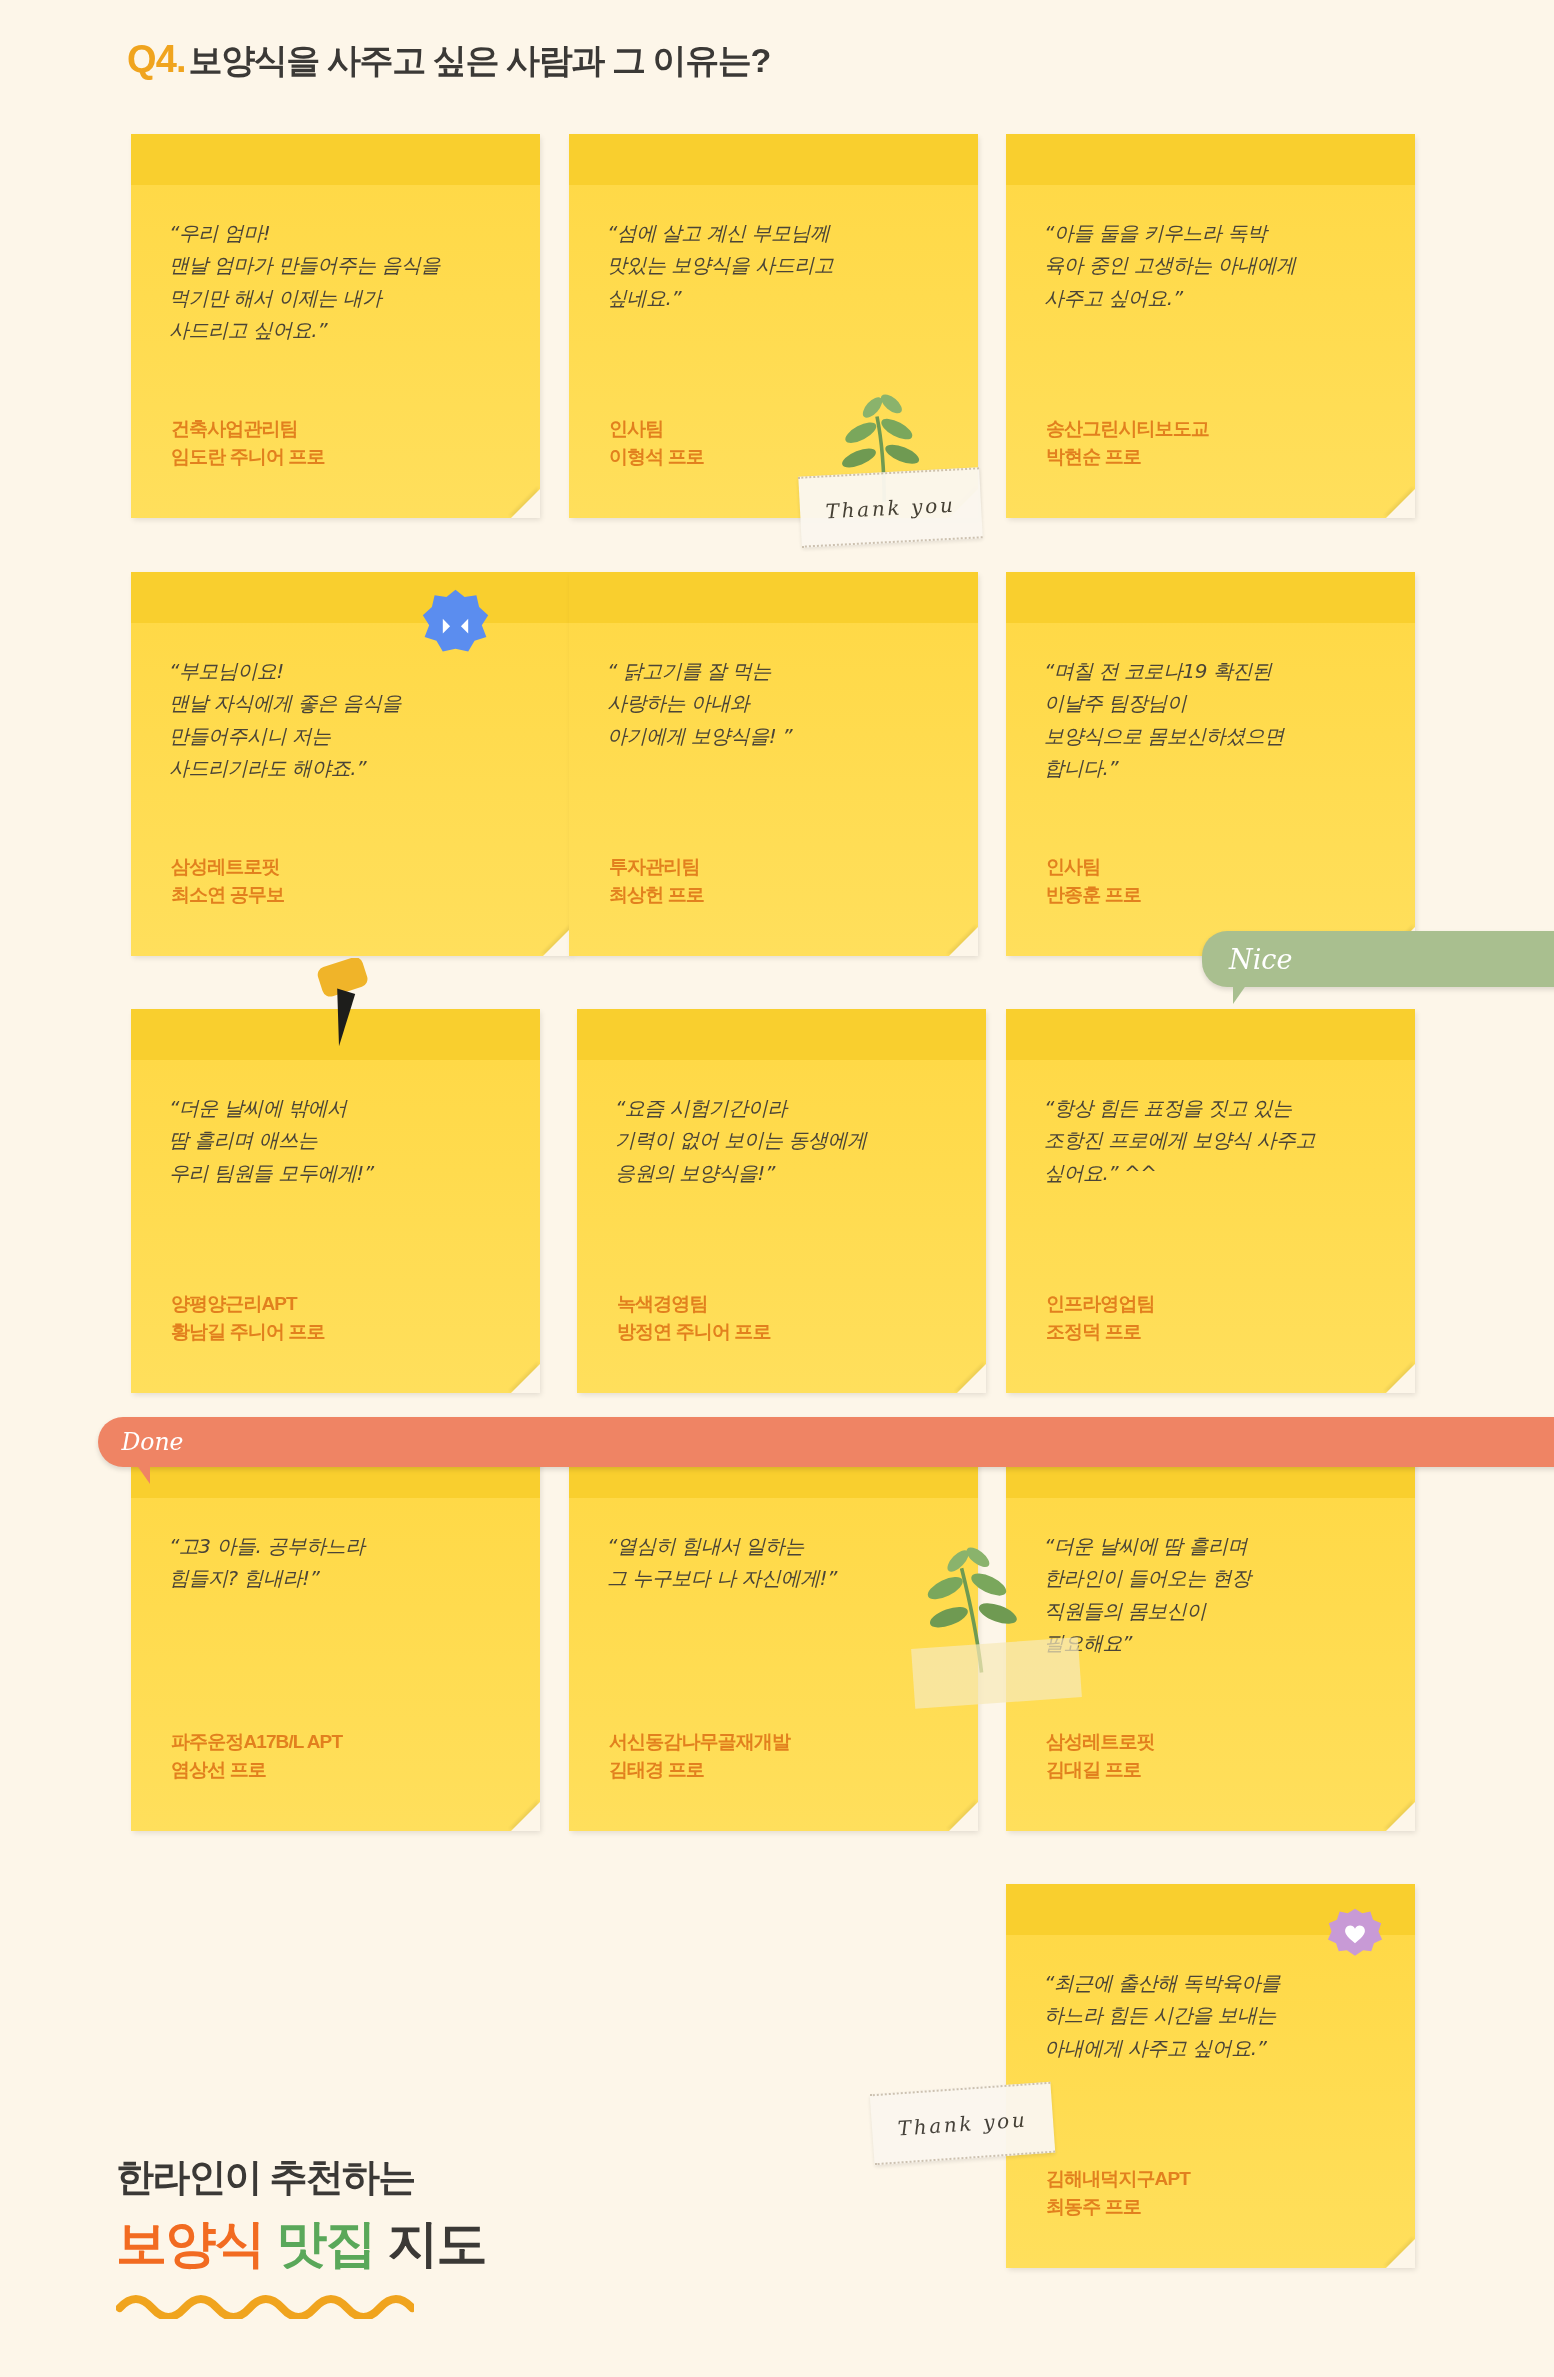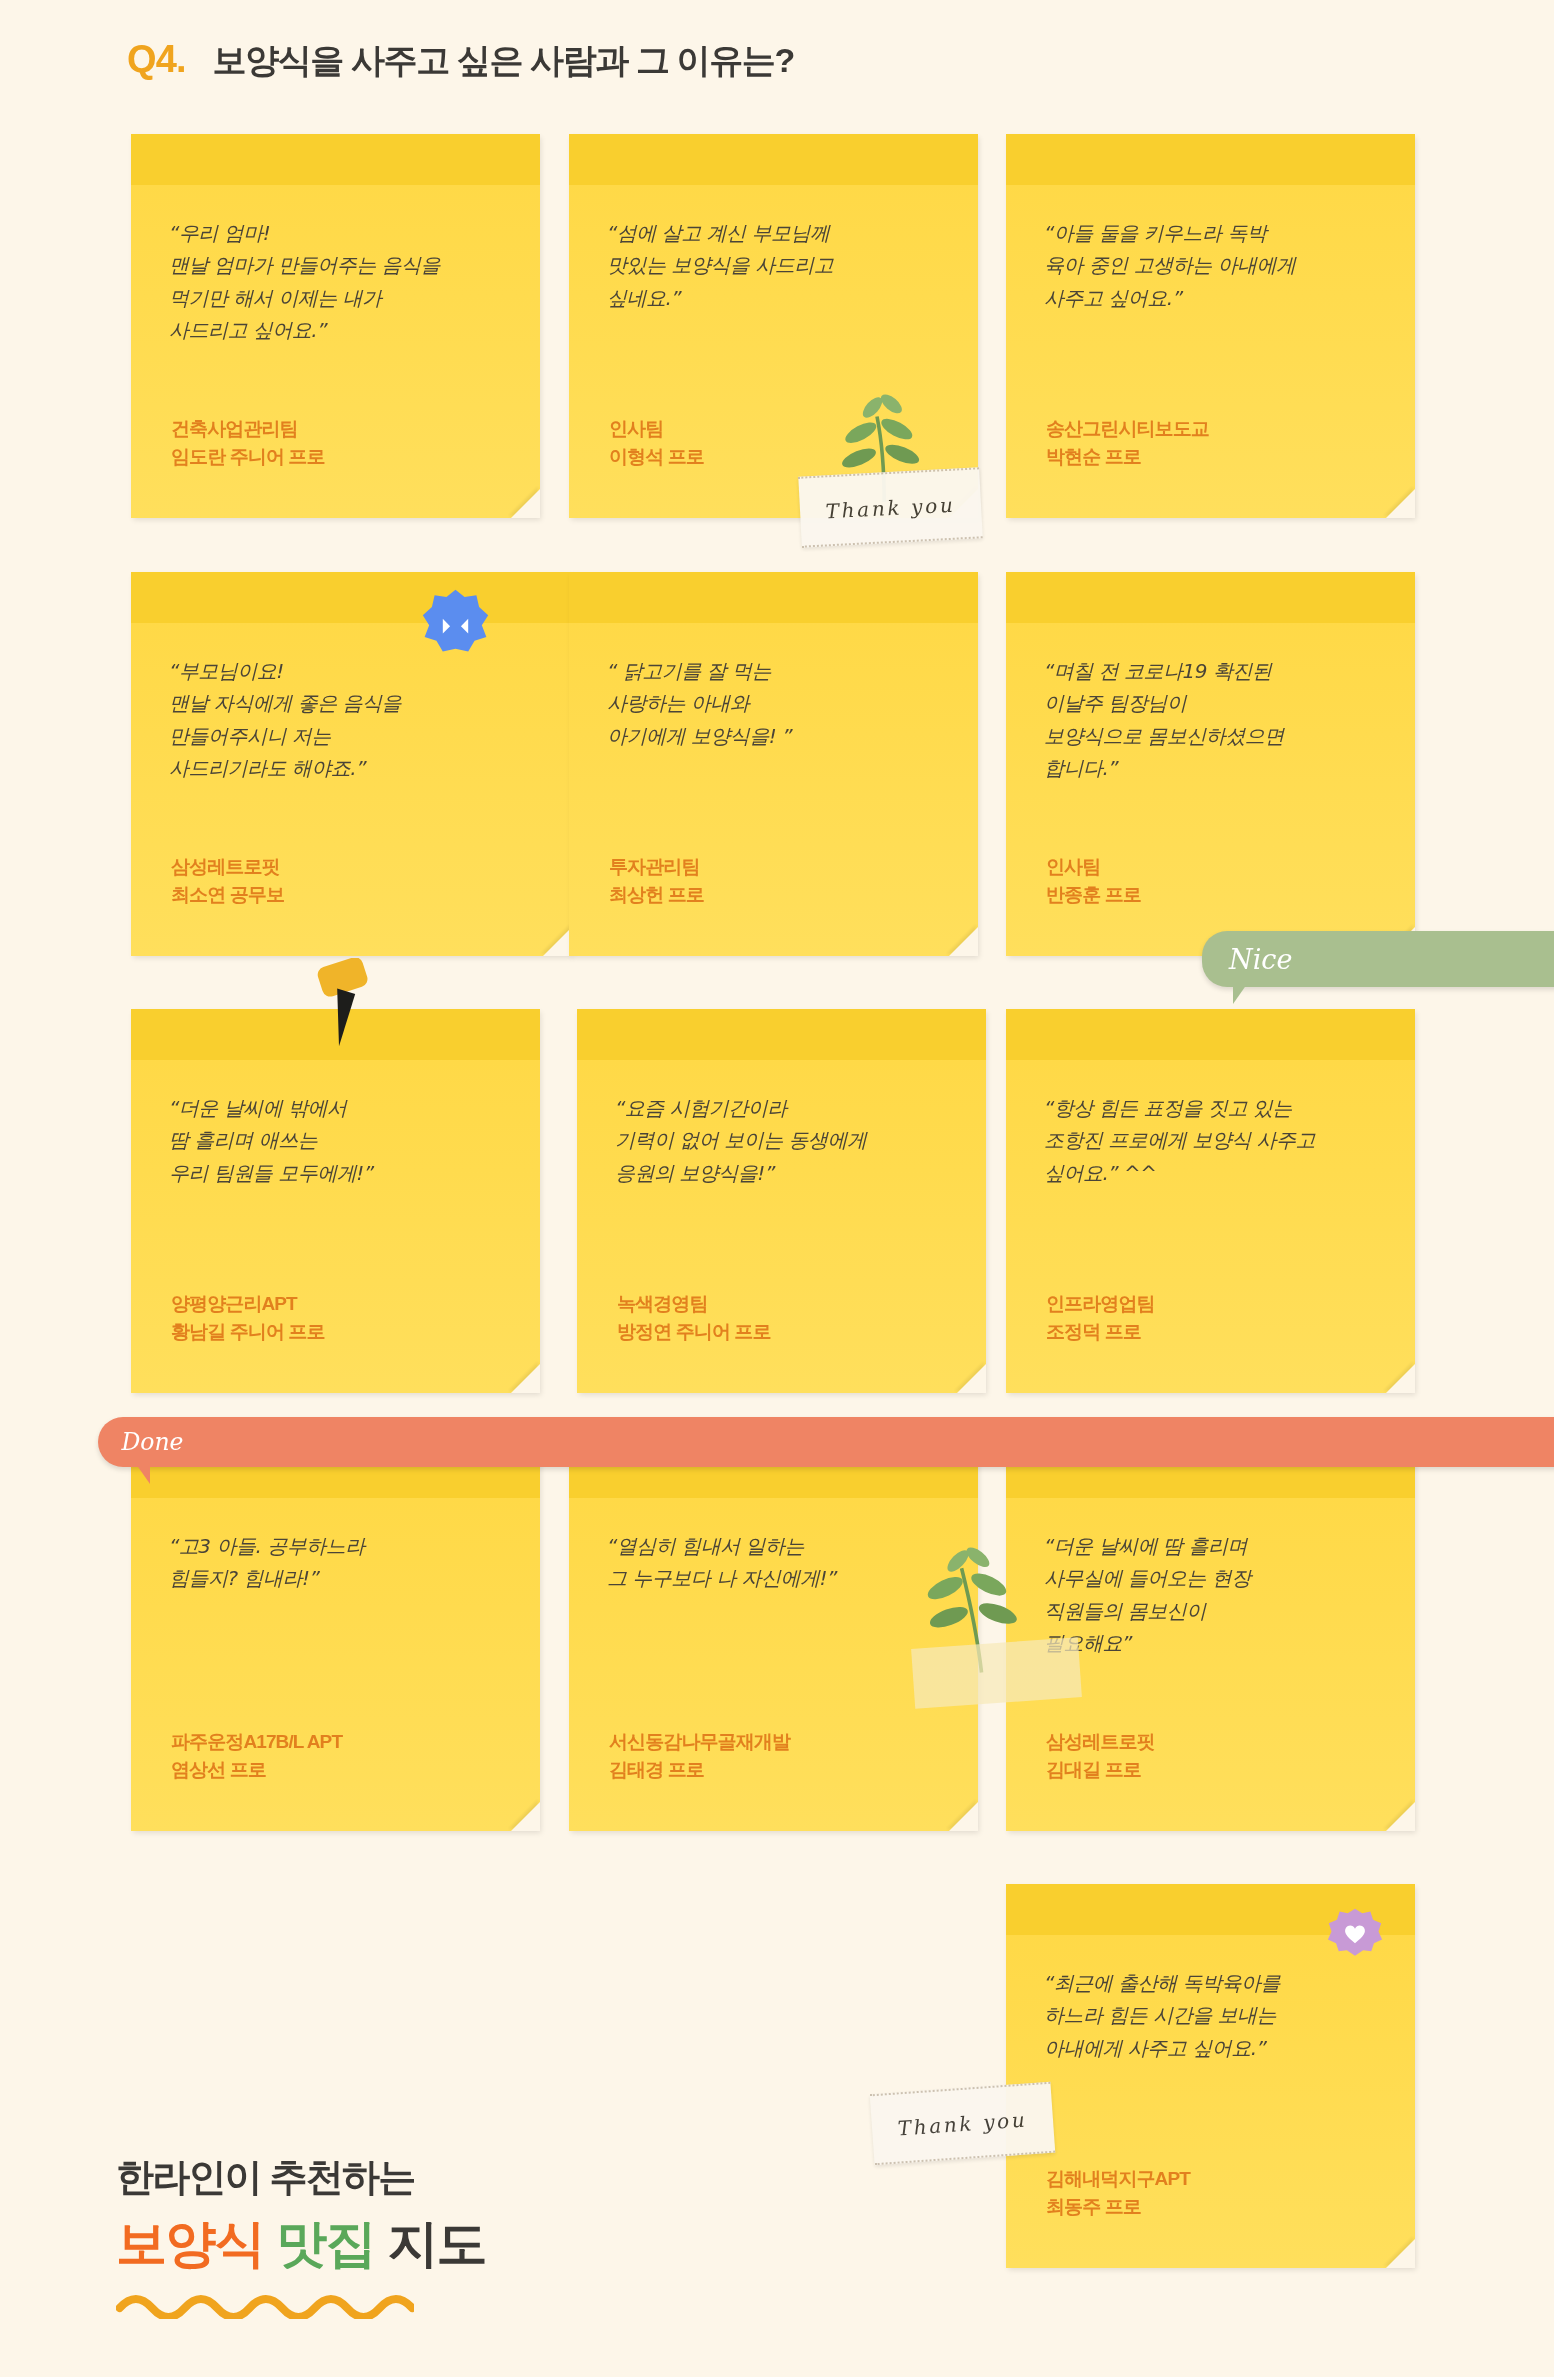--- a/index.html
+++ b/index.html
@@ -15,21 +15,21 @@
     overflow: hidden;
   }
 
   
   .header {
     position: absolute;
     left: 127px;
     top: 38px;
     display: flex;
     align-items: baseline;
-    gap: 27px;
+    gap: 3px;
   }
   .q-label {
     font-size: 38px;
     font-weight: bold;
     color: #f0a41e;
     letter-spacing: -0.9px;
   }
   .q-title {
     font-size: 34px;
     font-weight: bold;
@@ -260,21 +260,21 @@
 염상선 프로</div>
   </div>
   <div class="note" style="left:438px; top:1313px;">
     <div class="note-quote">“열심히 힘내서 일하는
 그 누구보다 나 자신에게!”</div>
     <div class="note-meta">서신동감나무골재개발
 김태경 프로</div>
   </div>
   <div class="note" style="left:875px; top:1313px;">
     <div class="note-quote">“더운 날씨에 땀 흘리며
-사무실에 들어오는 현장
+한라인이 들어오는 현장
 직원들의 몸보신이
 필요해요”</div>
     <div class="note-meta">삼성레트로핏
 김대길 프로</div>
   </div>
 
   <div class="note" style="left:875px; top:1750px;">
     <div class="note-quote">“최근에 출산해 독박육아를
 하느라 힘든 시간을 보내는
 아내에게 사주고 싶어요.”</div>

